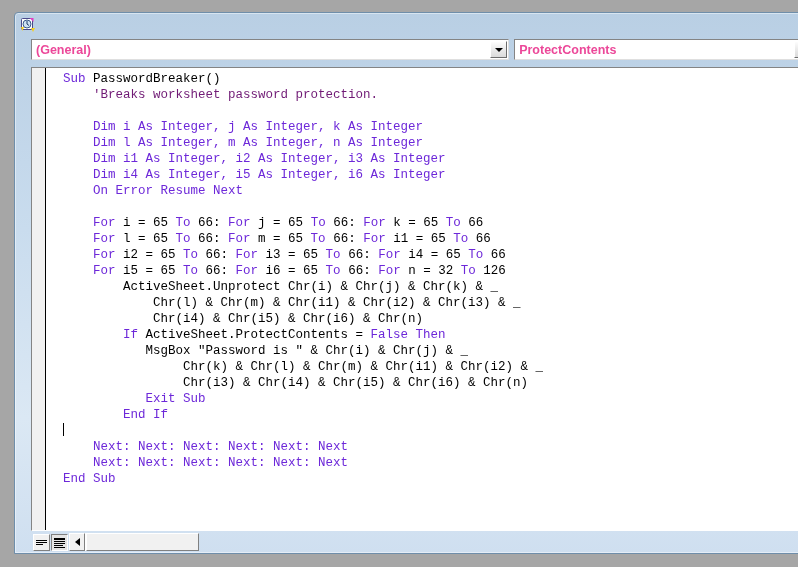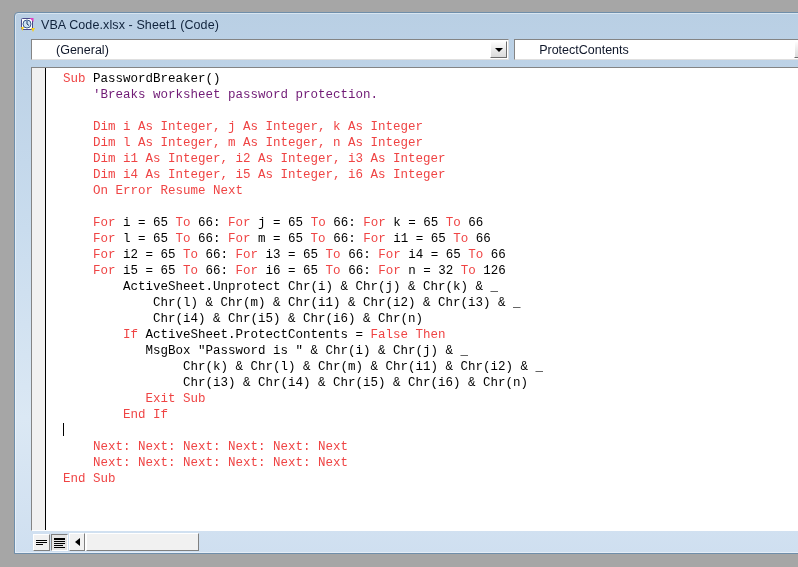--- a/index.html
+++ b/index.html
@@ -79,26 +79,25 @@
     position: relative;
     height: 21px;
   }
   #general-combo { width: 480px; }
   #proc-combo {
     width: 300px;
     margin-left: 5px;
   }
   .combo-text {
     font-size: 12.5px;
-    color: #0f172a;
+    color: #ec4899;
     padding-left: 4px;
-    font-weight: normal;
+    font-weight: bold;
     white-space: nowrap;
     overflow: hidden;
-    margin-left: 20px;
   }
   .combo-arrow {
     position: absolute;
     right: 1px;
     top: 1px;
     width: 17px;
     height: 17px;
     background: linear-gradient(to bottom, #fdfdfd 0%, #ececec 45%, #dadada 100%);
     border-top: 1px solid #ffffff;
     border-left: 1px solid #ffffff;
@@ -148,21 +147,21 @@
     right: 0;
     bottom: 0;
     font-family: "Liberation Mono", "DejaVu Sans Mono", monospace;
     font-size: 12.5px;
     line-height: 16px;
     white-space: pre;
     overflow: hidden;
     padding-top: 2px;
   }
   .code-line { height: 16px; }
-  .kw   { color: #ef4444; }
+  .kw   { color: #6d28d9; }
   .cmt  { color: #701a75; }
   .idn  { color: #000000; }
   .caret {
     display: inline-block;
     width: 1px;
     height: 13px;
     background: #000000;
     vertical-align: -2px;
   }
 
@@ -266,21 +265,20 @@
     <span id="title-icon">
       <svg width="16" height="16" viewBox="0 0 16 16" xmlns="http://www.w3.org/2000/svg">
         <rect x="1.5" y="1.5" width="11" height="11" rx="1" fill="#ffffff" stroke="#4a4a8a" stroke-width="1"></rect>
         <circle cx="7" cy="7" r="4" fill="#cfe2f3" stroke="#3a5a8a" stroke-width="1"></circle>
         <path d="M7 4 L7 7 L9 8.5" stroke="#1a3a6a" stroke-width="1" fill="none"></path>
         <path d="M9.5 1 L13.5 1 L13.5 5 Z" fill="#e040c0"></path>
         <path d="M11 11 L15 11 L13 15 Z" fill="#f5d020"></path>
         <path d="M1 10 L4 10 L2.5 14 Z" fill="#f5d020"></path>
       </svg>
     </span>
-    <span id="title-text">VBA Code.xlsx - Sheet1 (Code)</span>
   </div>
 
   <div id="dropdown-bar">
     <div class="combo" id="general-combo">
       <span class="combo-text">(General)</span>
       <span class="combo-arrow"></span>
     </div>
     <div class="combo" id="proc-combo">
       <span class="combo-text">ProtectContents</span>
       <span class="combo-arrow"></span>

